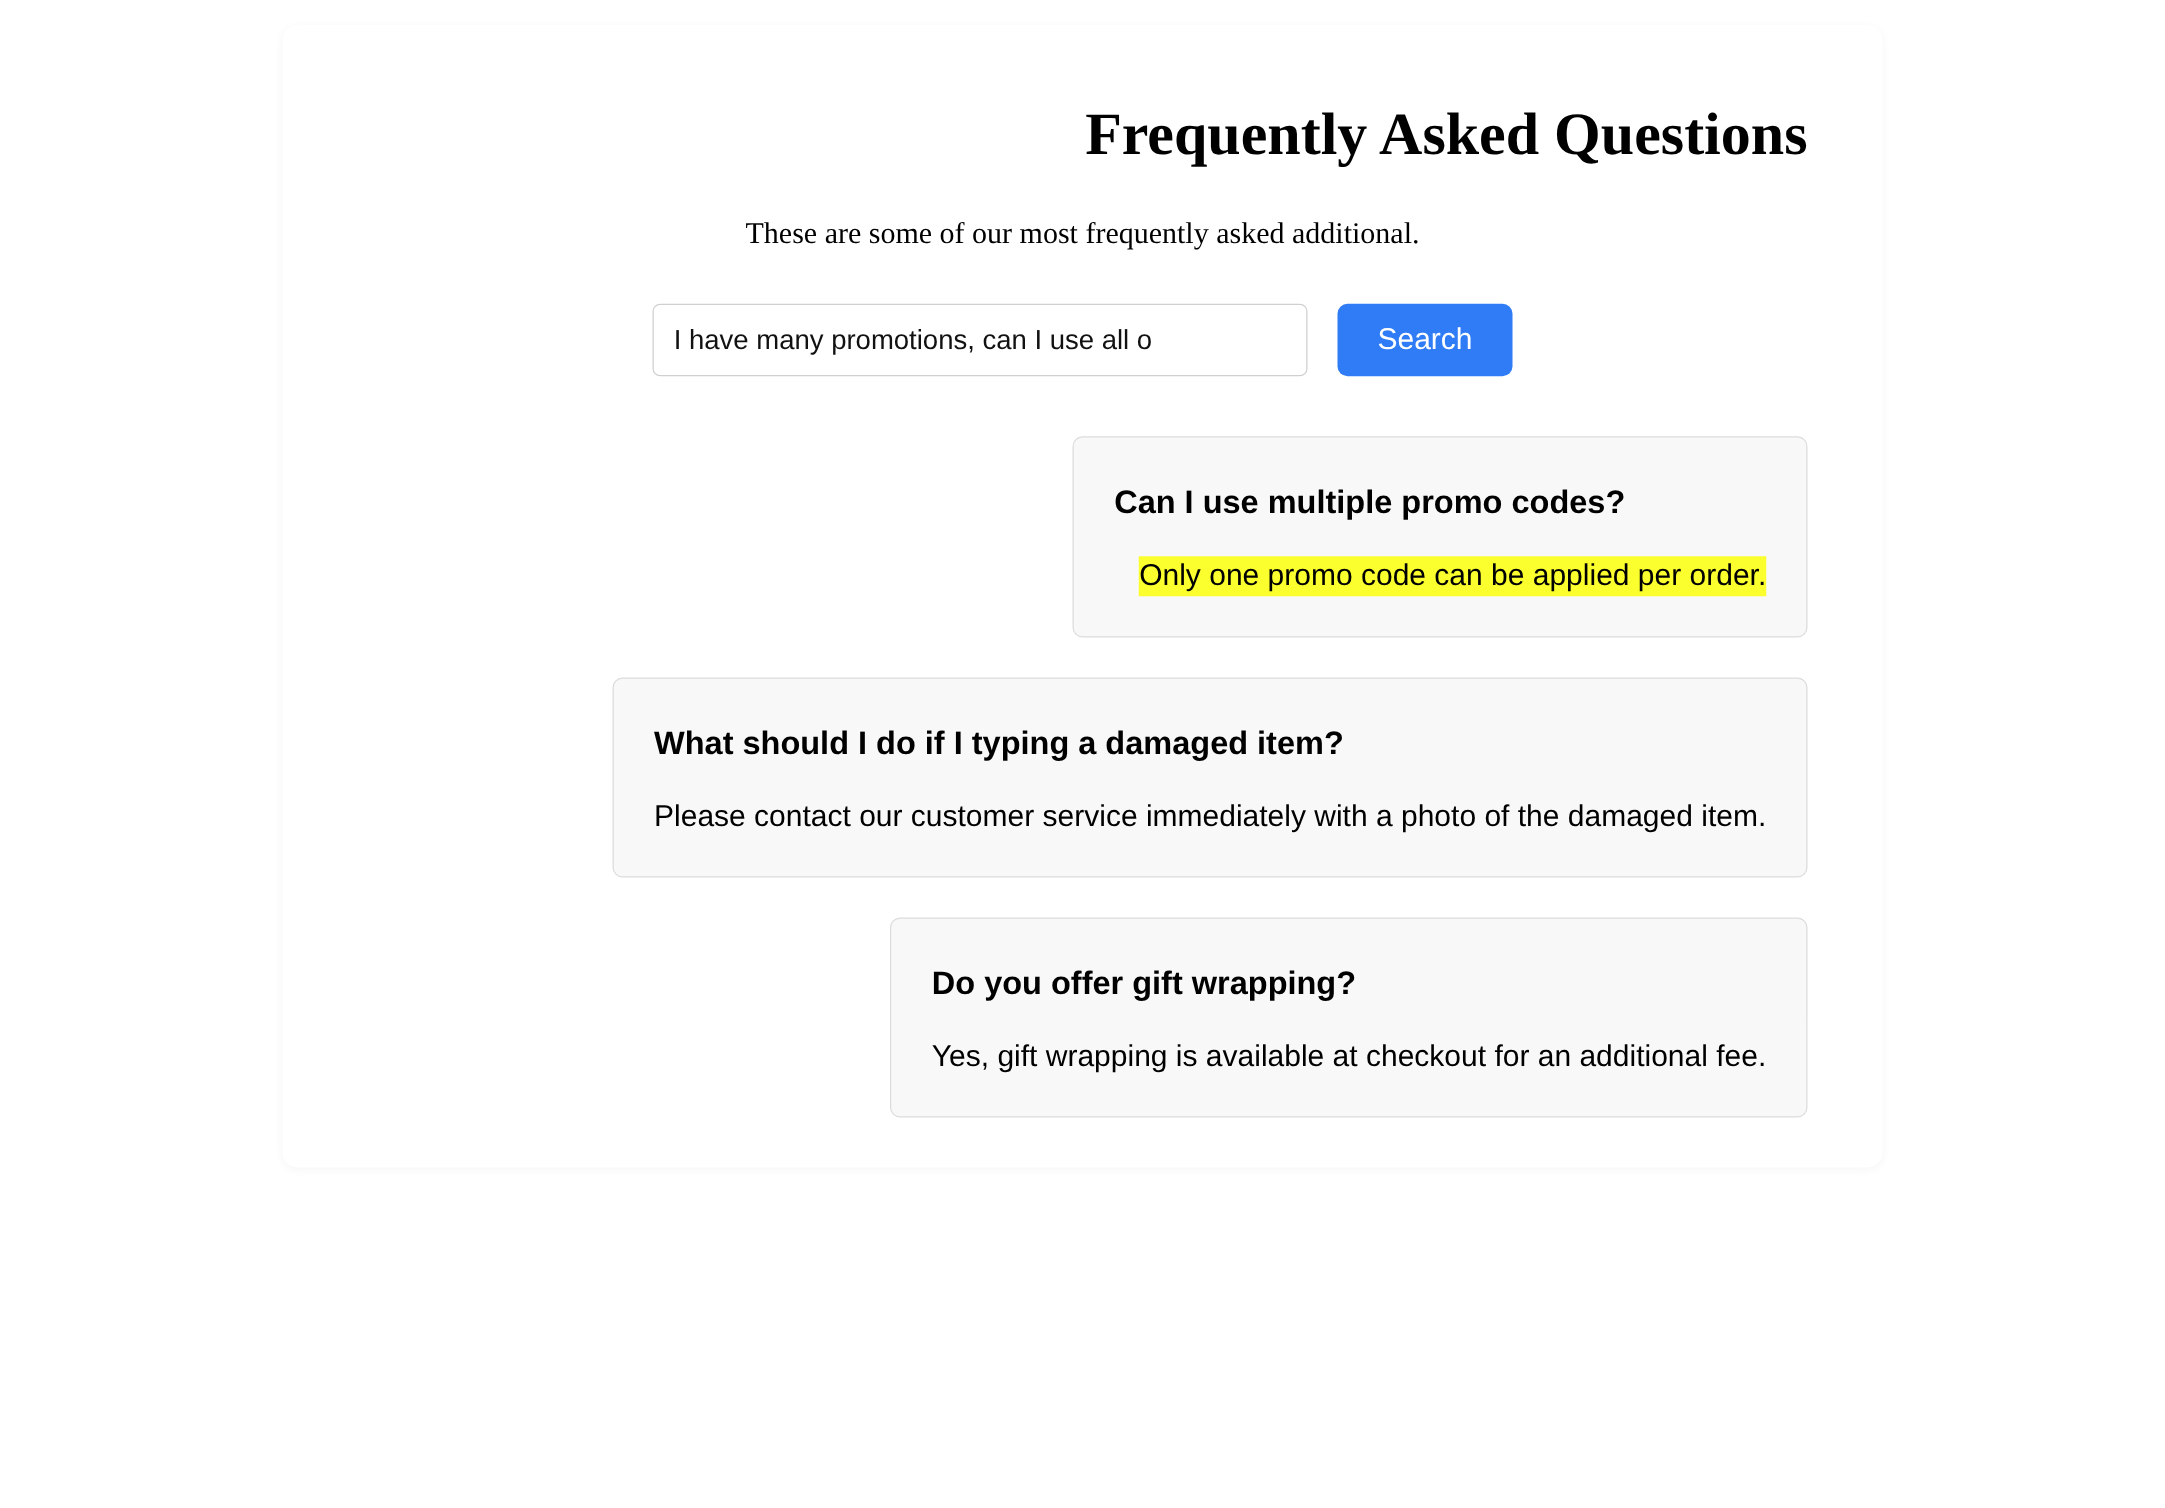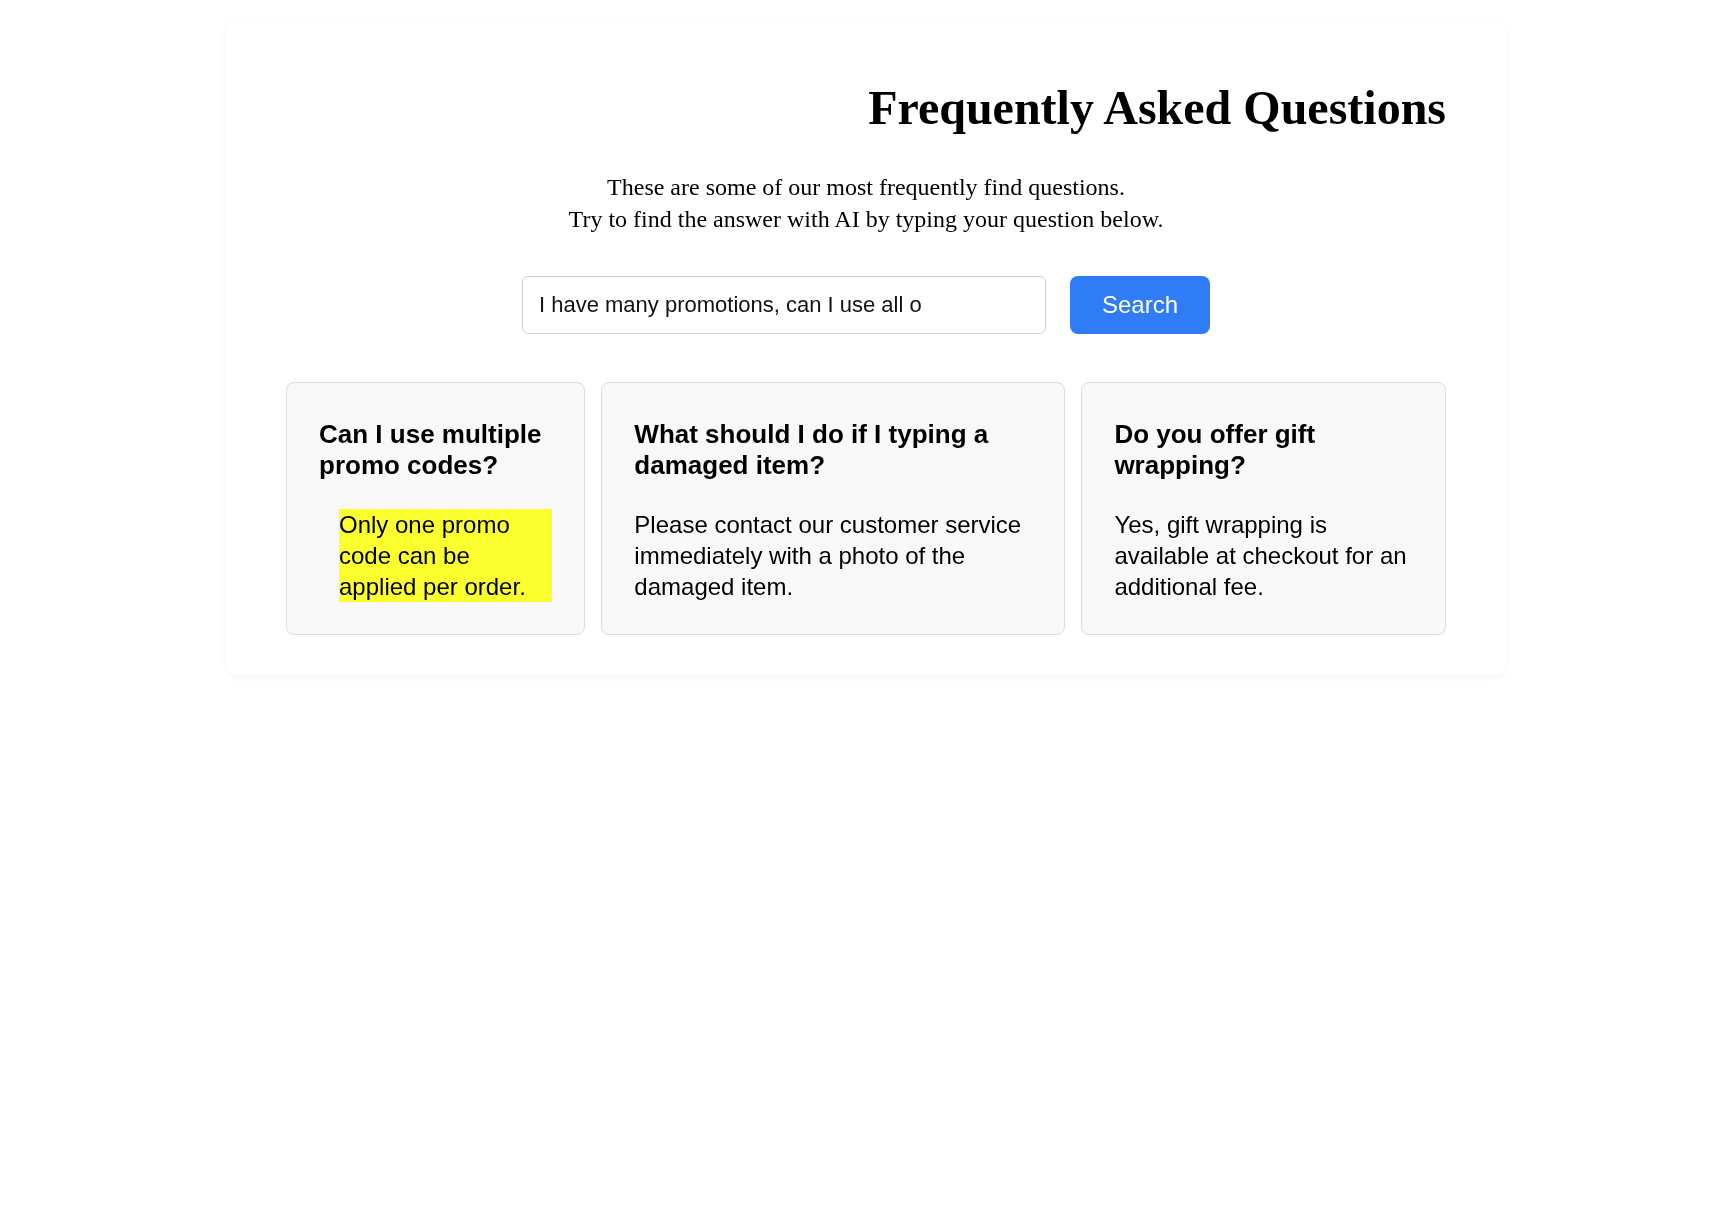--- a/index.html
+++ b/index.html
@@ -67,22 +67,23 @@
       font-size: 24px;
       background: #2f7cf6;
       color: #fff;
       border: none;
       border-radius: 8px;
       cursor: pointer;
     }
     
     .faq-list {
       display: flex;
-      flex-direction: row;
-      gap: 16px;
+      flex-direction: column;
+      gap: 32px;
+      align-items: flex-end;
     }
     
     .faq-card {
       background: #f8f8f8;
       border: 1px solid #dcdcdc;
       border-radius: 8px;
       padding: 36px 32px 32px 32px;
     }
     
     .faq-question {
@@ -106,22 +107,21 @@
     }
   </style>
 </head>
 <body>
 
 <div class="container">
 
   <h1 class="page-title">Frequently Asked Questions</h1>
 
   <div class="subtitle">
-    <span>These are some of our most frequently find questions.</span><br>
-    <span>Try to find the answer with AI by typing your question below.</span>
+    <span>These are some of our most frequently asked additional.</span><br>
   </div>
 
   <div class="search-row">
     <input type="text" class="search-input" value="I have many promotions, can I use all o" style="">
     <button class="search-button">Search</button>
   </div>
 
   <div class="faq-list">
 
     <div class="faq-card">

